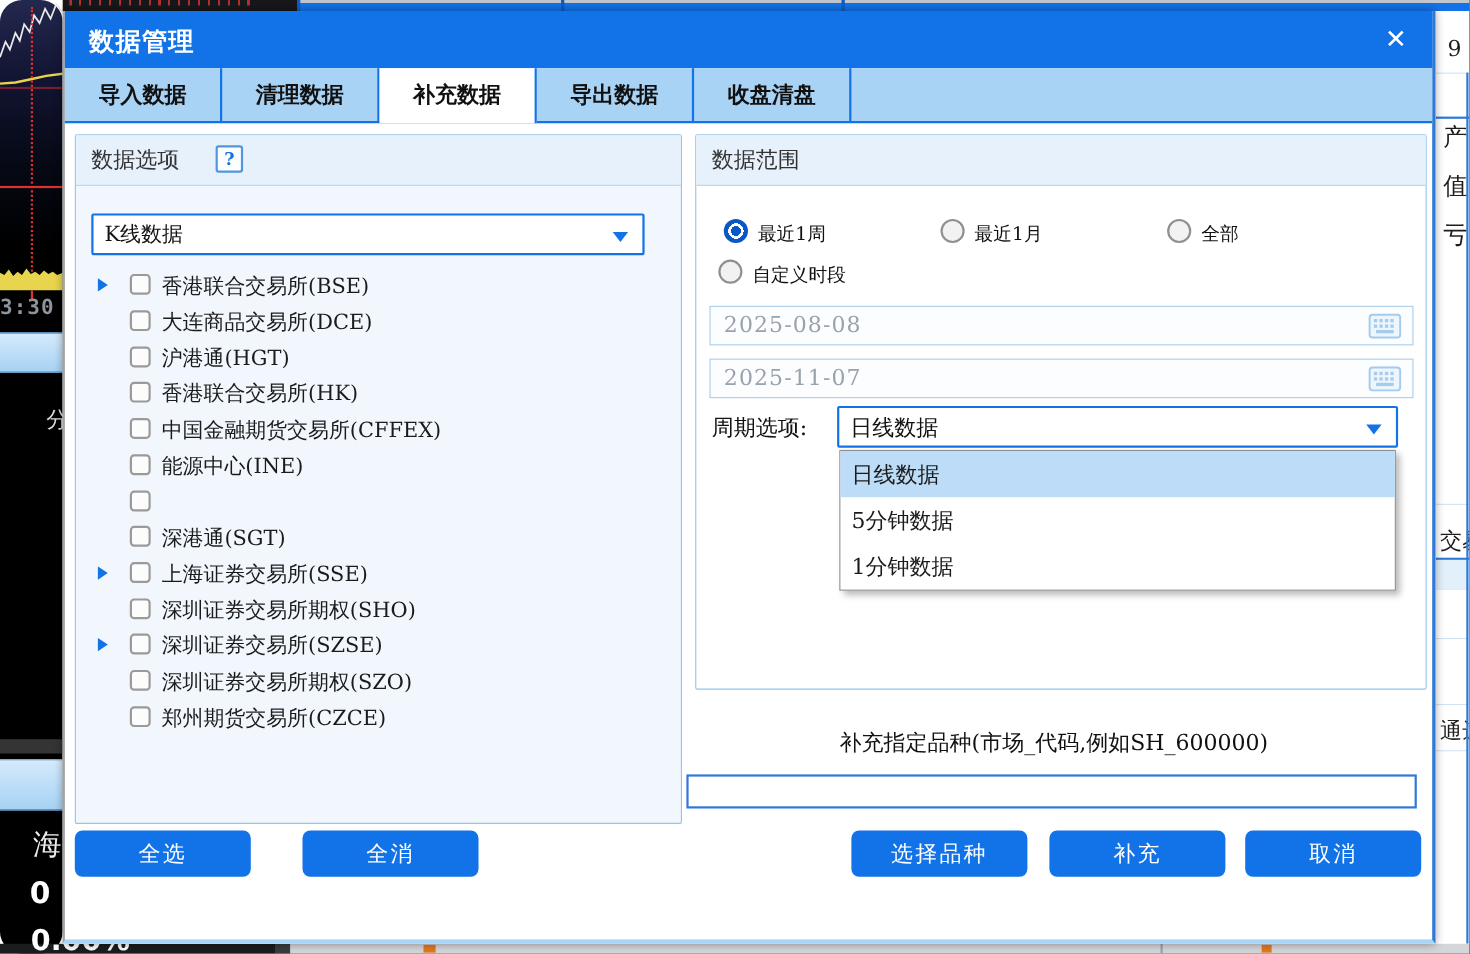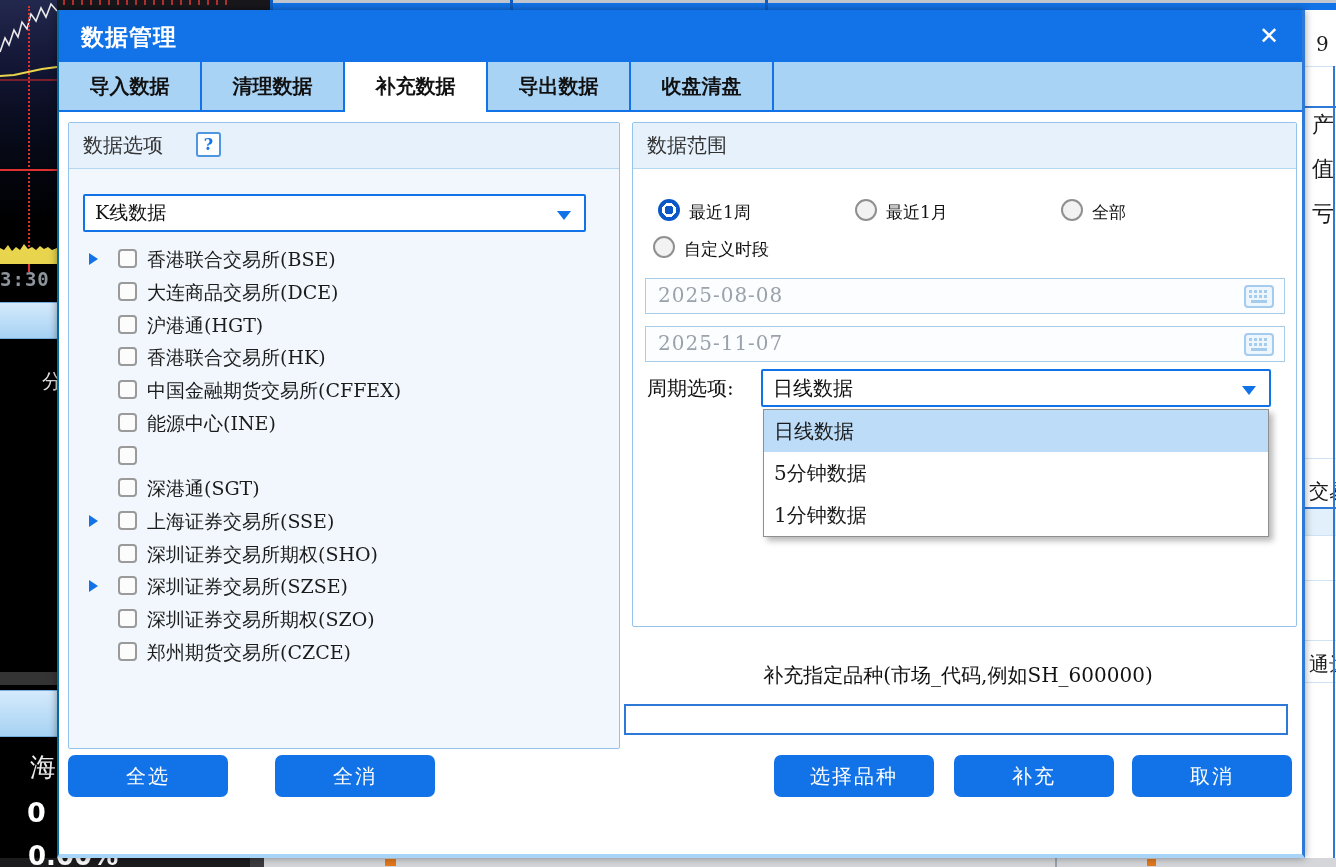--- a/index.html
+++ b/index.html
@@ -3,21 +3,21 @@
 <meta charset="utf-8">
 <style>
   * { margin:0; padding:0; box-sizing:border-box; }
   html,body { width:1336px; height:867px; overflow:hidden; background:#000; }
   body { font-family:"DejaVu Serif","Liberation Serif",serif; }
   .stage { position:relative; width:1336px; height:867px; overflow:hidden; background:#fff; }
   .abs { position:absolute; }
 
   
   .bg-left { position:absolute; left:0; top:0; width:57px; height:867px;
-    background:linear-gradient(180deg,#23284e 0%,#141736 7%,#070a18 16%,#000 26%); }
+    background:linear-gradient(180deg,#23284e 0%,#141736 7%,#070a18 16%,#000 26%);border-radius:20px; }
   .bg-left * { position:absolute; }
   .yline2 { top:79px; left:0; width:57px; height:2px; background:#7a1f2b; }
   .vdotted { left:28px; top:6px; height:256px; width:0; border-left:2px dotted #e03131; }
   .redline { top:169px; left:0; width:57px; height:2px; background:#e03131; }
   .redtick { left:28px; top:264px; width:2px; height:8px; background:#e03131; }
   .timelab { left:0; top:268px; font:bold 19px "DejaVu Sans Mono","DejaVu Sans",monospace; color:#8d949c; letter-spacing:1px; }
   .band { left:0; width:57px; background:linear-gradient(180deg,#d5eafc 0%,#a6d2f3 100%); border-top:1px solid #74aede; border-bottom:1px solid #74aede; }
   .band1 { top:302px; height:37px; }
   .band2 { top:690px; height:47px; }
   .darkstrip { top:672px; left:0; width:57px; height:13px; background:#343434; }
@@ -43,21 +43,21 @@
   .hlb { left:0; width:31px; height:2px; background:#2e78d8; }
   .rband { left:0; width:31px; height:26px; background:#e2f0fb; }
   .rvline { right:1px; top:56px; width:2px; height:792px; background:#2e78d8; }
 
   
   .bg-bottom { position:absolute; left:0; top:858px; width:1336px; height:9px; }
   .bg-bottom i { position:absolute; top:0; height:9px; }
 
   
   .dialog { position:absolute; left:57px; top:10px; width:1248px; height:848px; background:#fff;
-    border-left:2px solid #0369a1; border-right:3px solid #2e78d8; border-bottom:4px solid #a8d4f8;
+    border-left:2px solid #a3a3a3; border-right:3px solid #2e78d8; border-bottom:4px solid #a8d4f8;
     box-shadow:0 0 8px rgba(0,0,0,.4); z-index:5;padding-left:32px; }
   .titlebar { position:absolute; left:0; top:0; width:100%; height:52px; background:#1273e8; }
   .titlebar .title { position:absolute; left:22px; top:12px; color:#fff; font-size:23px; font-weight:bold; letter-spacing:1px; }
   .close-x { position:absolute; right:18px; top:11px; width:30px; height:30px; color:#fff;
     font:bold 24px "DejaVu Sans",sans-serif; text-align:center; line-height:30px; cursor:pointer; }
 
   .tabbar { position:absolute; left:0; top:52px; width:100%; height:50px; background:#a9d3f5; border-bottom:2px solid #1273e8; }
   .tab { position:absolute; top:0; width:143px; height:48px; line-height:48px; text-align:center;
     font-size:20px; color:#111; border-right:2px solid #1273e8;font-weight:bold; }
   .tab.active { background:#fff; height:50px; }

